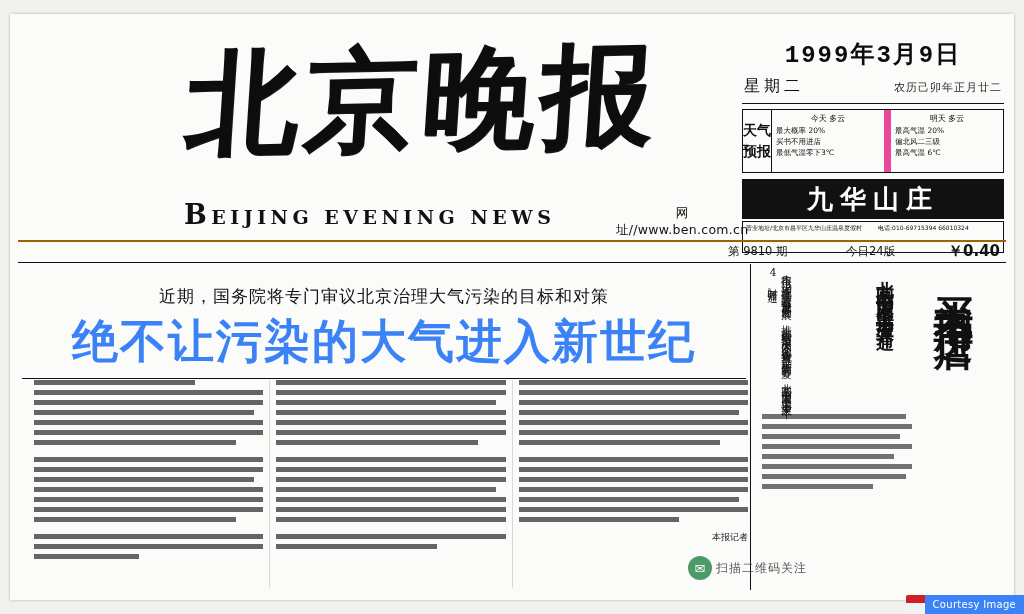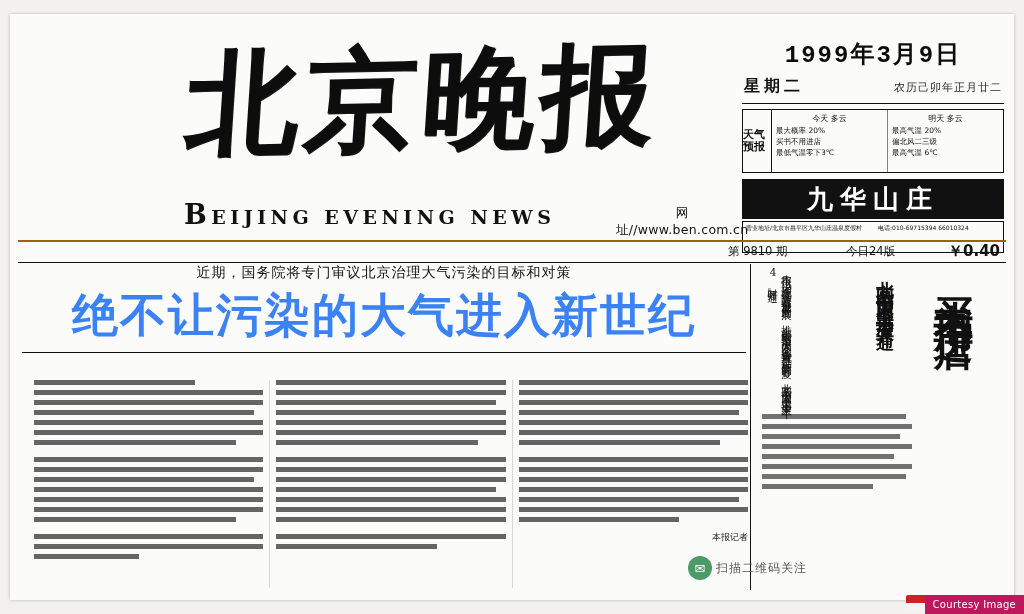--- a/index.html
+++ b/index.html
@@ -34,51 +34,51 @@
   .en-title{position:absolute;left:6px;top:175px;font-size:19px;letter-spacing:4.5px;color:#111;
       font-family:"DejaVu Serif","Liberation Serif",serif;font-weight:600;}
   .en-title .big{font-size:27px;}
   .site{position:absolute;left:438px;top:181px;font-size:12.5px;color:#111;letter-spacing:.3px;text-align:center;}
 
   
   .rhead{position:absolute;left:722px;top:6px;width:266px;height:212px;}
   .date-line{font-family:Liberation Mono, monospace;font-weight:700;font-size:24px;
       letter-spacing:2px;color:#0c0c0c;text-align:center;padding-top:8px;}
   .date-sub{display:flex;justify-content:space-between;align-items:baseline;padding:6px 4px 0 4px;}
-  .date-sub .wd{font-size:16px;font-weight:700;letter-spacing:4px;color:#111;}
+  .date-sub .wd{font-size:16px;font-weight:400;letter-spacing:4px;color:#111;}
   .date-sub .lunar{font-size:11px;color:#2a2a2a;letter-spacing:1px;}
   .hr-thin{height:1px;background:#111;margin:6px 2px 0 2px;}
 
   .weather{position:relative;margin:5px 2px 0 2px;border:1px solid #111;height:62px;display:flex;}
   .weather .wlabel{width:28px;border-right:1px solid #111;display:flex;flex-direction:column;
-      align-items:center;justify-content:center;font-size:11px;line-height:12px;font-weight:700;color:#111;}
+      align-items:center;justify-content:center;font-size:14px;line-height:21px;font-weight:700;color:#111;}
   .weather .wcols{flex:1;display:flex;}
   .wcol{flex:1;padding:3px 4px;font-size:7.5px;line-height:11px;color:#111;}
-  .wcol:first-child{border-right:1px solid #ec4899;}
+  .wcol:first-child{border-right:7px solid #ec4899;}
   .wcol .wh{text-align:center;font-size:8px;margin-bottom:1px;}
 
   .ad-bar{margin:6px 2px 0 2px;height:40px;background:#111;color:#fff;display:flex;
       align-items:center;justify-content:center;}
   .ad-bar span{font-family:"DejaVu Serif","Liberation Serif",serif;font-weight:700;
       font-size:26px;letter-spacing:7px;}
   .ad-sub{margin:2px 2px 0 2px;border:1px solid #111;height:26px;display:flex;font-size:6px;
       line-height:8px;color:#111;padding:2px 3px;justify-content:space-between;}
   .ad-sub div{width:48%;}
 
   
   .rule-row{position:absolute;left:8px;top:226px;width:988px;height:20px;border-top:2px solid #a16207;border-bottom:1px solid #111;}
   .rule-row .issue{position:absolute;left:710px;top:2px;font-size:11.5px;color:#111;}
   .rule-row .pages{position:absolute;left:828px;top:2px;font-size:11.5px;color:#111;}
   .rule-row .price{position:absolute;left:930px;top:0px;font-size:15px;font-weight:700;color:#111;}
 
   
   .body-area{position:absolute;left:8px;top:250px;width:988px;height:326px;}
   .lead{position:absolute;left:0;top:0;width:732px;height:326px;border-right:1px solid #111;}
-  .kicker{text-align:center;font-family:"DejaVu Serif","Liberation Serif",serif;font-size:14px;
-      color:#111;letter-spacing:1px;padding-top:0;}
+  .kicker{text-align:center;font-family:"DejaVu Serif","Liberation Serif",serif;font-size:17px;
+      color:#111;letter-spacing:1px;padding-top:21px;}
   .headline{text-align:center;font-family:"DejaVu Serif","Liberation Serif",serif;font-weight:700;
       font-size:46px;letter-spacing:2px;color:#3b82f6;padding-top:6px;line-height:54px;}
   .hr-dbl{height:0;border-top:1px solid #111;margin:10px 4px 0 4px;}
 
   .cols{position:absolute;left:10px;top:116px;width:726px;height:208px;display:flex;}
   .col{flex:1;padding:0 6px;border-right:1px solid #d8d8d4;}
   .col:last-child{border-right:none;}
   .ln{height:5px;margin-bottom:5px;background:#3b3b3b;opacity:.78;}
   .ln.s1{width:100%}.ln.s2{width:96%}.ln.s3{width:88%}.ln.s4{width:70%}.ln.s5{width:46%}
   .para-gap{height:7px;}
@@ -92,21 +92,21 @@
   .v-mid{font-size:18px;line-height:26px;letter-spacing:4px;font-weight:600;}
   .v-big{font-size:40px;line-height:48px;letter-spacing:6px;font-weight:700;}
   .rcol .grayblock{position:absolute;left:2px;top:150px;width:150px;height:170px;}
   .rcol .gl{height:5px;margin-bottom:5px;background:#3b3b3b;opacity:.72;}
 
   
   .watermark{position:absolute;left:688px;top:556px;width:24px;height:24px;border-radius:50%;
       background:#2d8a4e;color:#fff;font-size:13px;display:flex;align-items:center;justify-content:center;
       opacity:.85;}
   .wm-text{position:absolute;left:716px;top:560px;font-size:12px;color:#3a3a3a;letter-spacing:1px;opacity:.85;}
-  .courtesy{position:absolute;right:0px;bottom:0px;background:#be185d;color:#fff;font-size:10px;
+  .courtesy{position:absolute;right:0px;bottom:0px;background:#3b82f6;color:#fff;font-size:10px;
       padding:4px 8px;letter-spacing:.3px;}
   .flag{position:absolute;right:92px;bottom:3px;width:26px;height:16px;}
   .flag .r{position:absolute;left:0;top:0;width:26px;height:8px;background:#cf2027;border-radius:2px 2px 0 0;}
   .flag .w{position:absolute;left:0;top:8px;width:26px;height:8px;background:#f2f2f2;border-radius:0 0 2px 2px;}
 </style>
 </head>
 <body>
 
 <div id="page">
   <div class="sheet">

